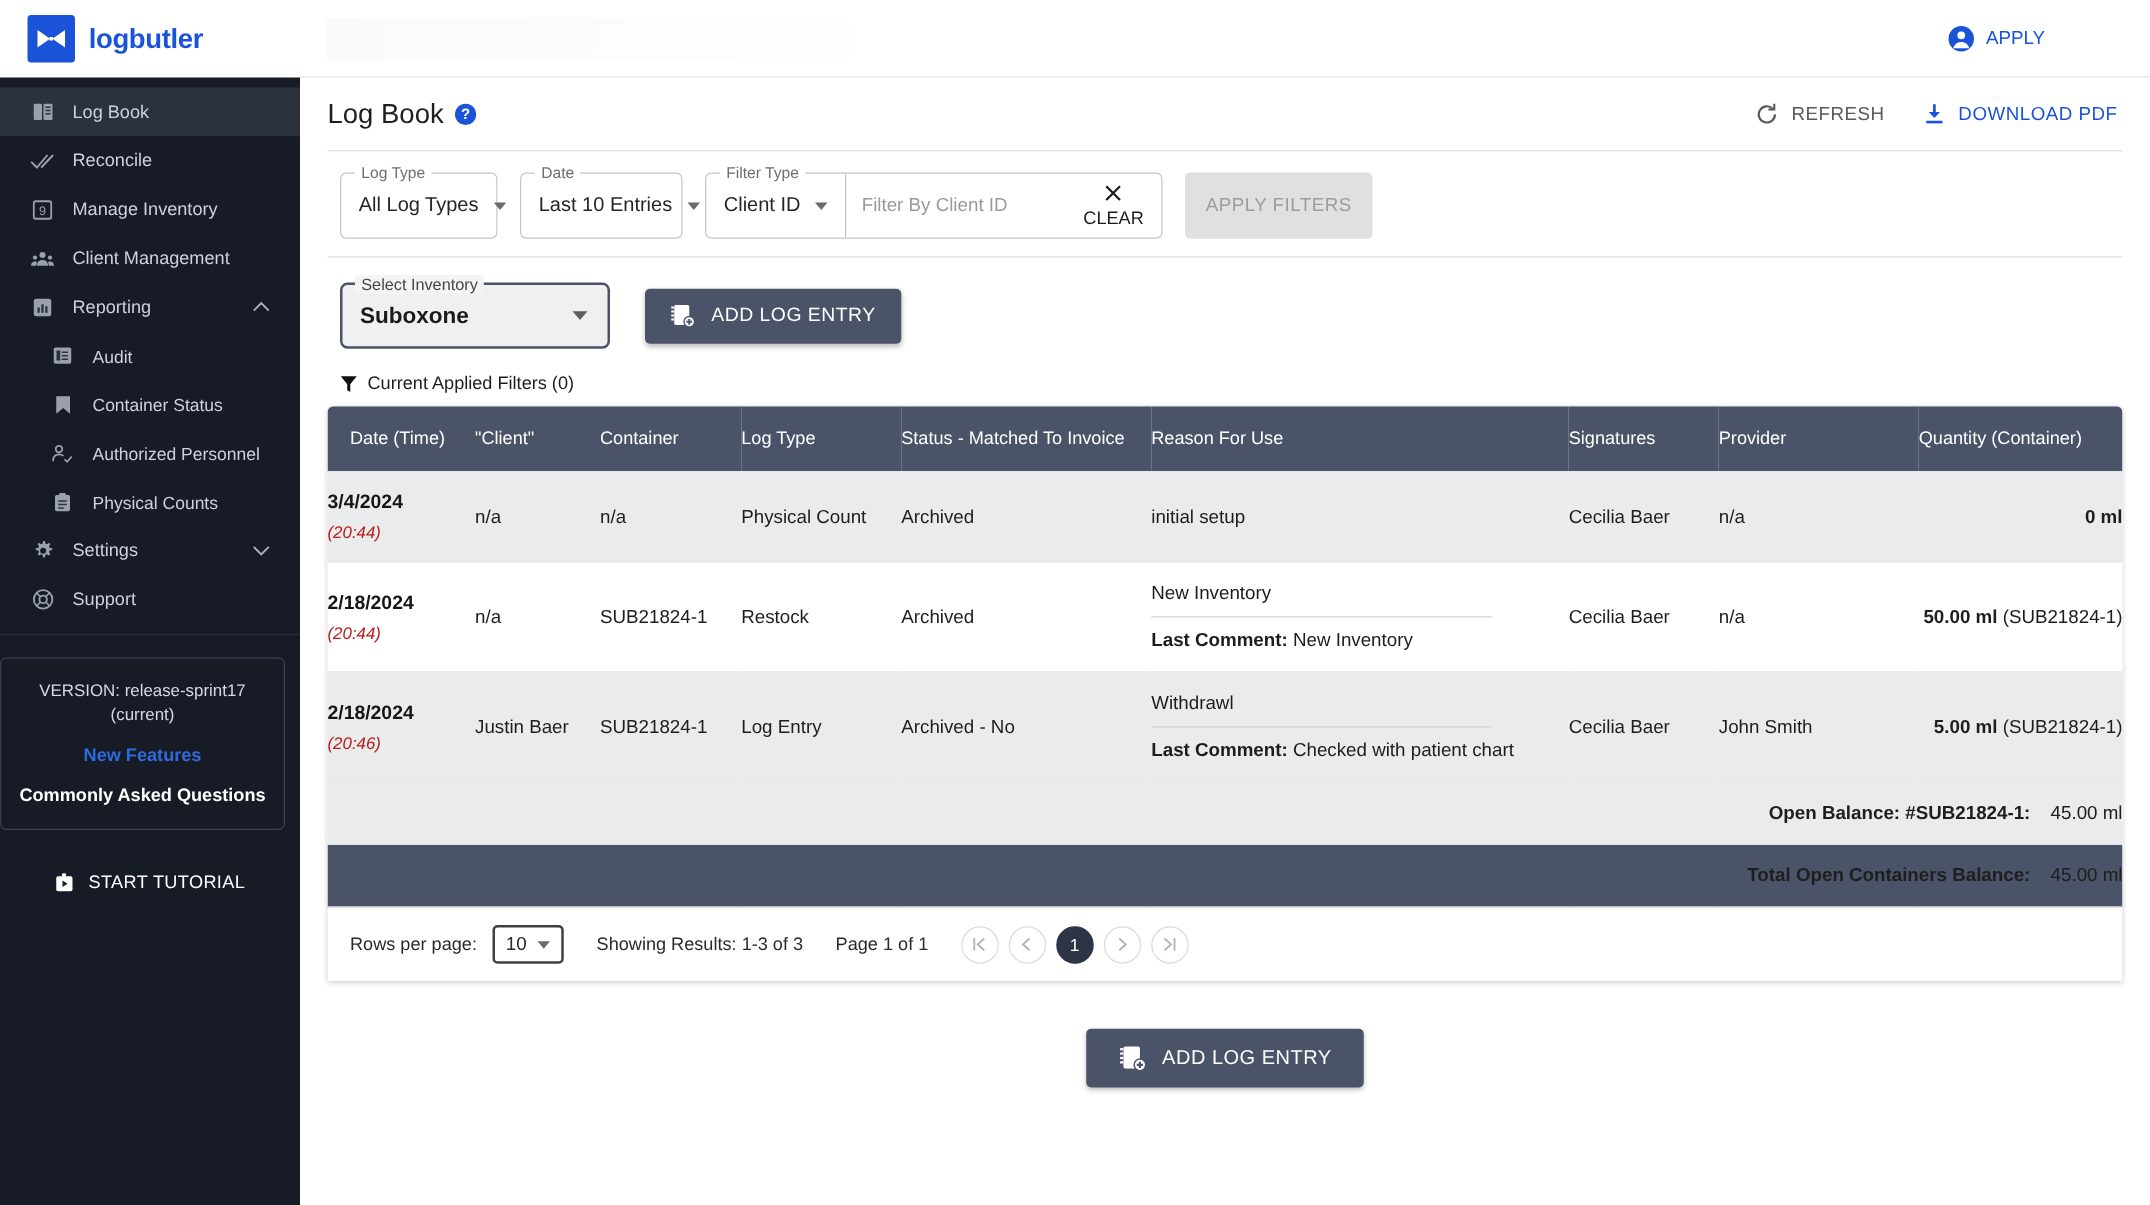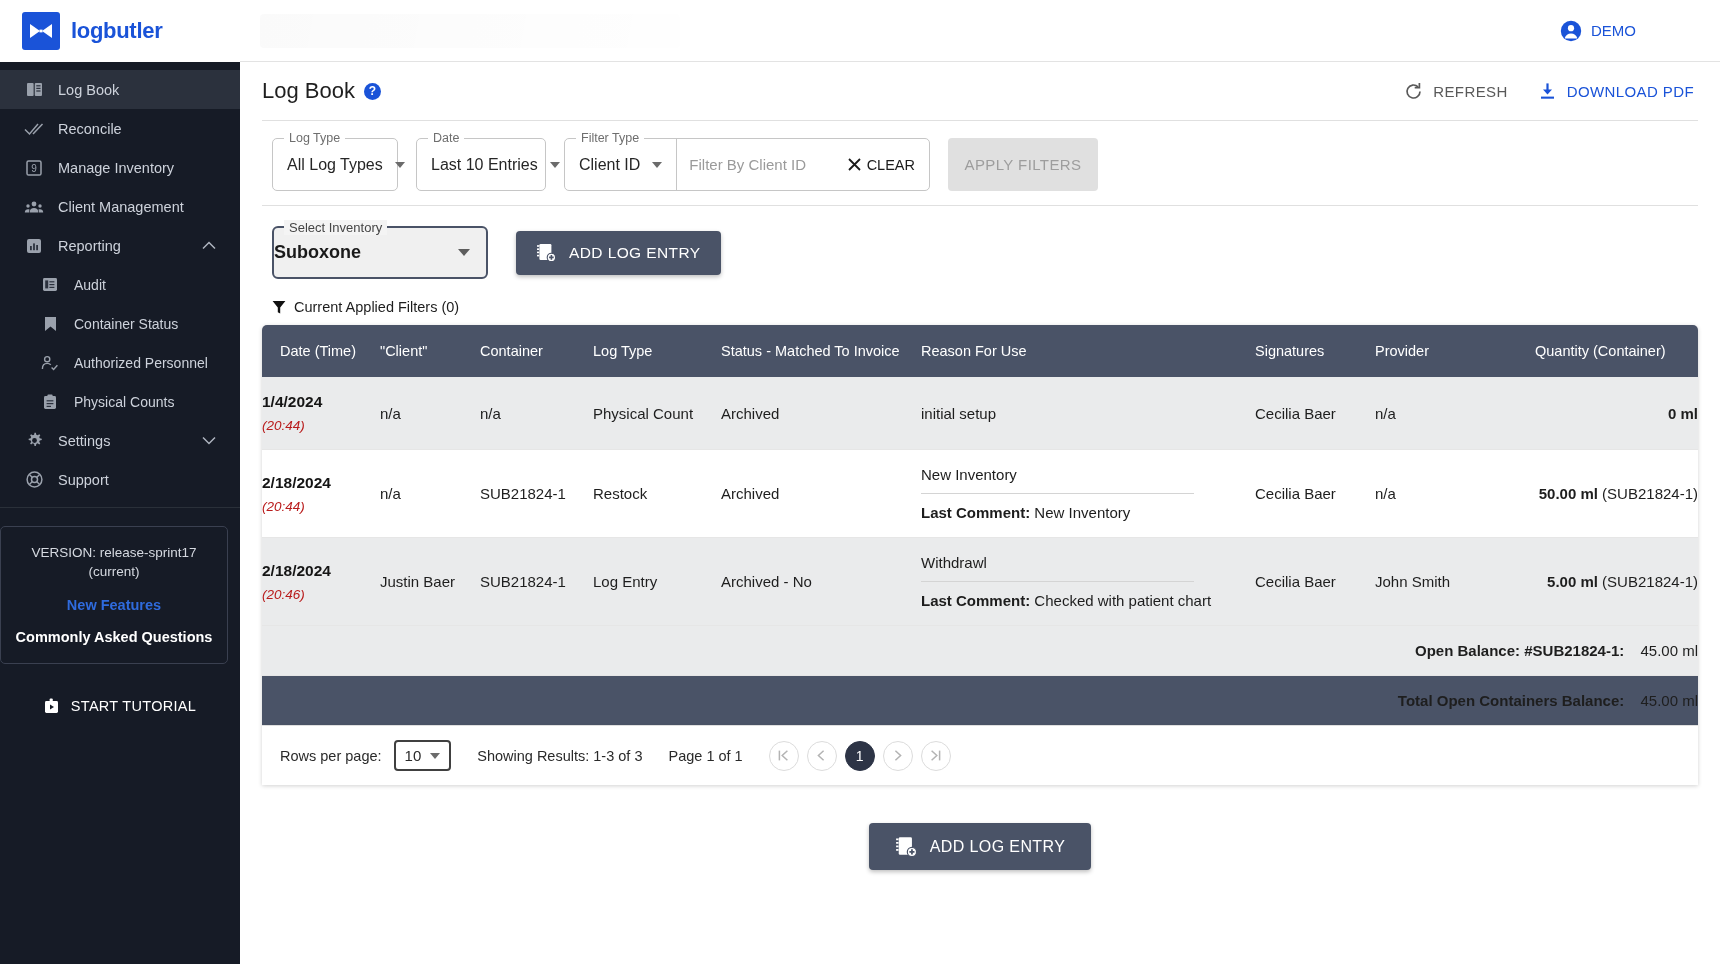--- a/index.html
+++ b/index.html
@@ -95,33 +95,33 @@
   .sel-val { font-size: 16px; color: #262626; display: flex; align-items: center; gap: 12px;
              padding: 0 14px; cursor: pointer; white-space: nowrap; }
   .caret { width: 0; height: 0; border-left: 5px solid transparent; border-right: 5px solid transparent;
            border-top: 6px solid #6b6b6b; }
   .f-logtype { width: 126px; }
   .f-date { width: 130px; }
   .f-filter { width: 366px; display: flex; align-items: stretch; padding: 0; }
   .f-filter .left { display: flex; align-items: center; border-right: 1px solid #c6c6c6; }
   .f-filter .right { flex: 1; display: flex; align-items: center; justify-content: space-between; padding: 0 14px 0 12px; }
   .ftext { font-size: 15px; color: #9a9a9a; }
-  .clear-btn { display: flex; align-items: center; gap: 5px; font-size: 14.5px; color: #1b1b1b; cursor: pointer; }
+  .clear-btn { display: flex; align-items: center; gap: 5px; font-size: 14.5px; color: #1b1b1b; cursor: pointer; flex-direction: column; }
   .apply-btn {
     height: 53px; width: 150px; background: #e0e0e0; color: #9d9d9d; border: none; border-radius: 4px;
     font-size: 15px; letter-spacing: .4px; font-family: inherit; cursor: default;
   }
 
   .inv-row { display: flex; align-items: center; gap: 28px; padding: 20px 0 6px 10px; }
   .inv-field {
     position: relative; width: 216px; height: 53px; border: 2px solid #4a5367; border-radius: 6px;
     background: #f0f0f0; display: flex; align-items: center;
   }
   .inv-field .ofield-label { background: #f4f4f4; color: #454545; font-size: 13px; left: 10px; }
-  .inv-val { font-size: 18px; font-weight: bold; color: #1a1a1a; }
+  .inv-val { font-size: 18px; font-weight: bold; color: #1a1a1a; padding-left: 14px; }
   .inv-caret { position: absolute; right: 16px; width: 0; height: 0;
                border-left: 6px solid transparent; border-right: 6px solid transparent; border-top: 7px solid #5d5d5d; }
   .add-entry-btn {
     height: 44px; padding: 0 20px; background: #4a5367; color: #fff; border: none; border-radius: 4px;
     display: flex; align-items: center; gap: 13px; font-size: 15.5px; letter-spacing: .4px;
     font-family: inherit; cursor: pointer; box-shadow: 0 2px 4px rgba(0,0,0,.25);
   }
 
   .applied-filters {
     display: flex; align-items: center; gap: 8px; padding: 14px 0 10px 10px;
@@ -379,21 +379,21 @@
     <header class="topbar">
       <div class="watermark"></div>
       <div class="demo-user">
         <span>
           <svg width="22" height="22" viewBox="0 0 22 22">
               <circle cx="11" cy="11" r="10.2" fill="#1a53d8"></circle>
               <circle cx="11" cy="8.2" r="3.1" fill="#ffffff"></circle>
               <path d="M4.6 18.6 C5.6 15.2 8 13.6 11 13.6 C14 13.6 16.4 15.2 17.4 18.6 Z" fill="#ffffff"></path>
             </svg>
         </span>
-        <span>DEMO</span>
+        <span>APPLY</span>
       </div>
     </header>
 
     <div class="content">
 
       <div class="page-head">
         <div class="page-title">
           <span>Log Book</span>
           <span class="help-badge">?</span>
         </div>
@@ -509,21 +509,21 @@
               <th class="c-reason">Reason For Use</th>
               <th class="c-sign">Signatures</th>
               <th class="c-prov">Provider</th>
               <th class="c-qty">Quantity (Container)</th>
             </tr>
           </thead>
           <tbody>
 
             <tr class="r-odd">
               <td class="td-date">
-                <div class="dt-day">1/4/2024</div>
+                <div class="dt-day">3/4/2024</div>
                 <div class="dt-time">(20:44)</div>
               </td>
               <td>n/a</td>
               <td>n/a</td>
               <td>Physical Count</td>
               <td>Archived</td>
               <td>
                 <div class="reason-main">initial setup</div>
               </td>
               <td>Cecilia Baer</td>

